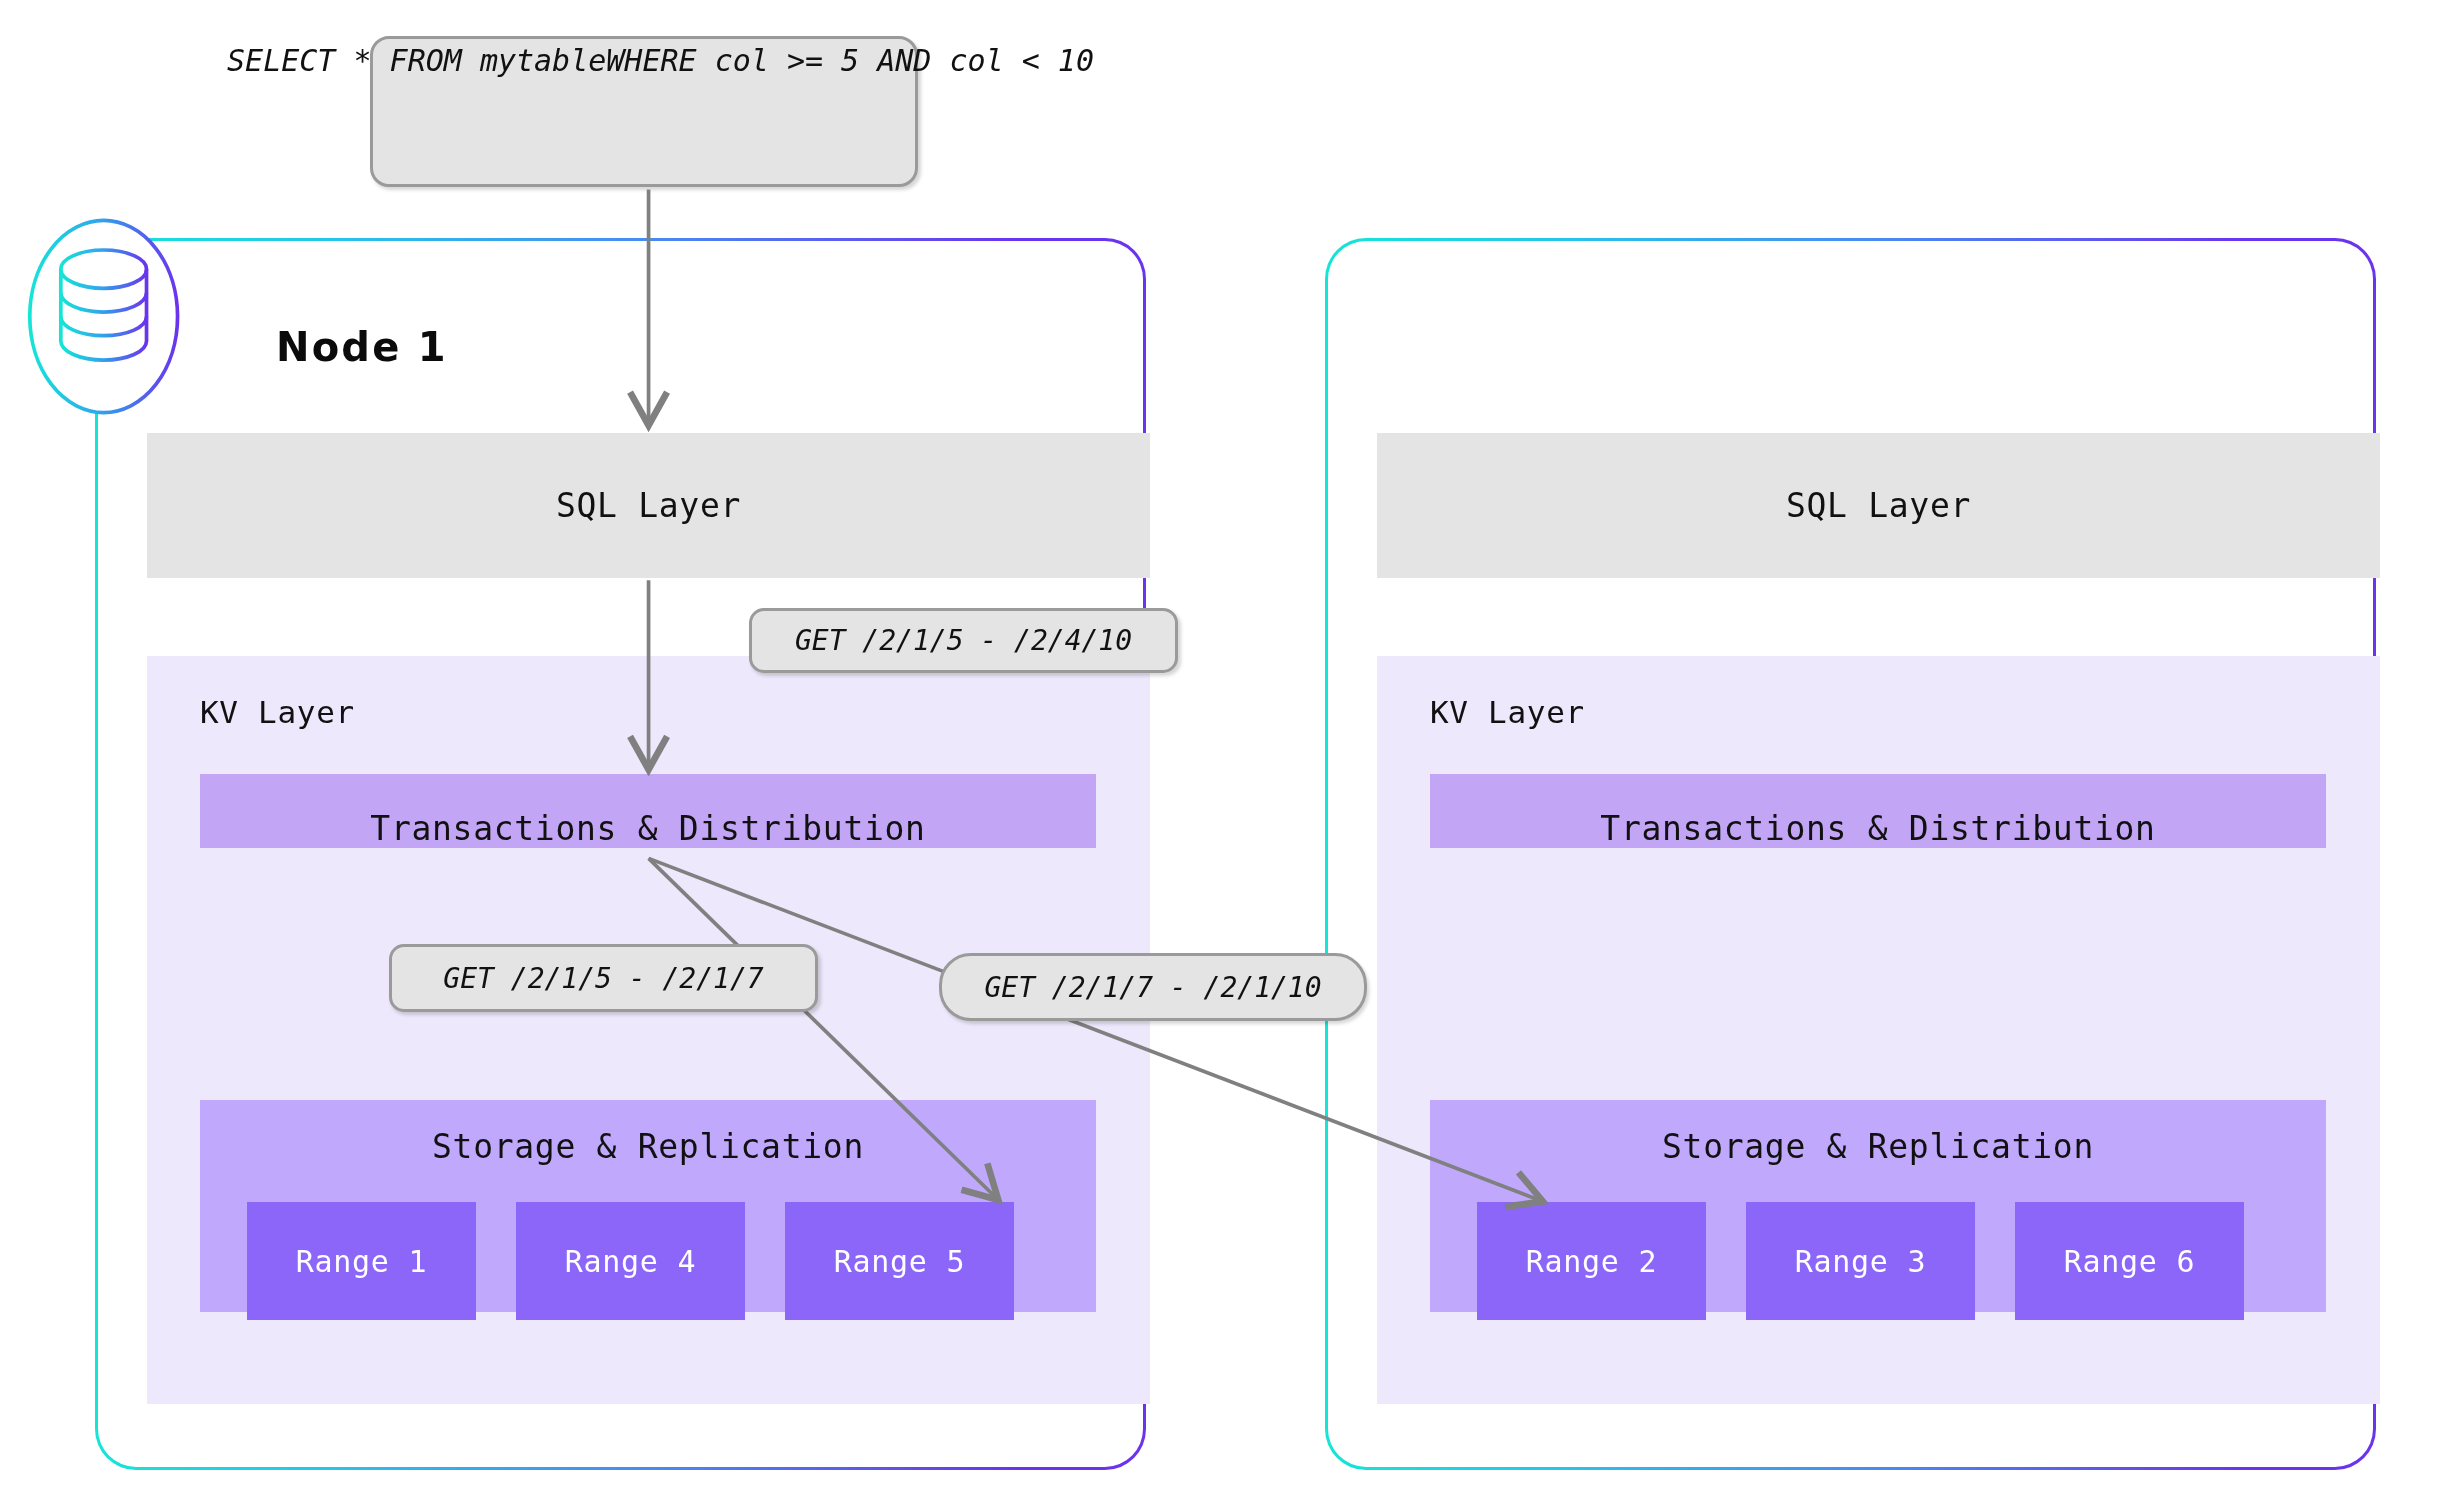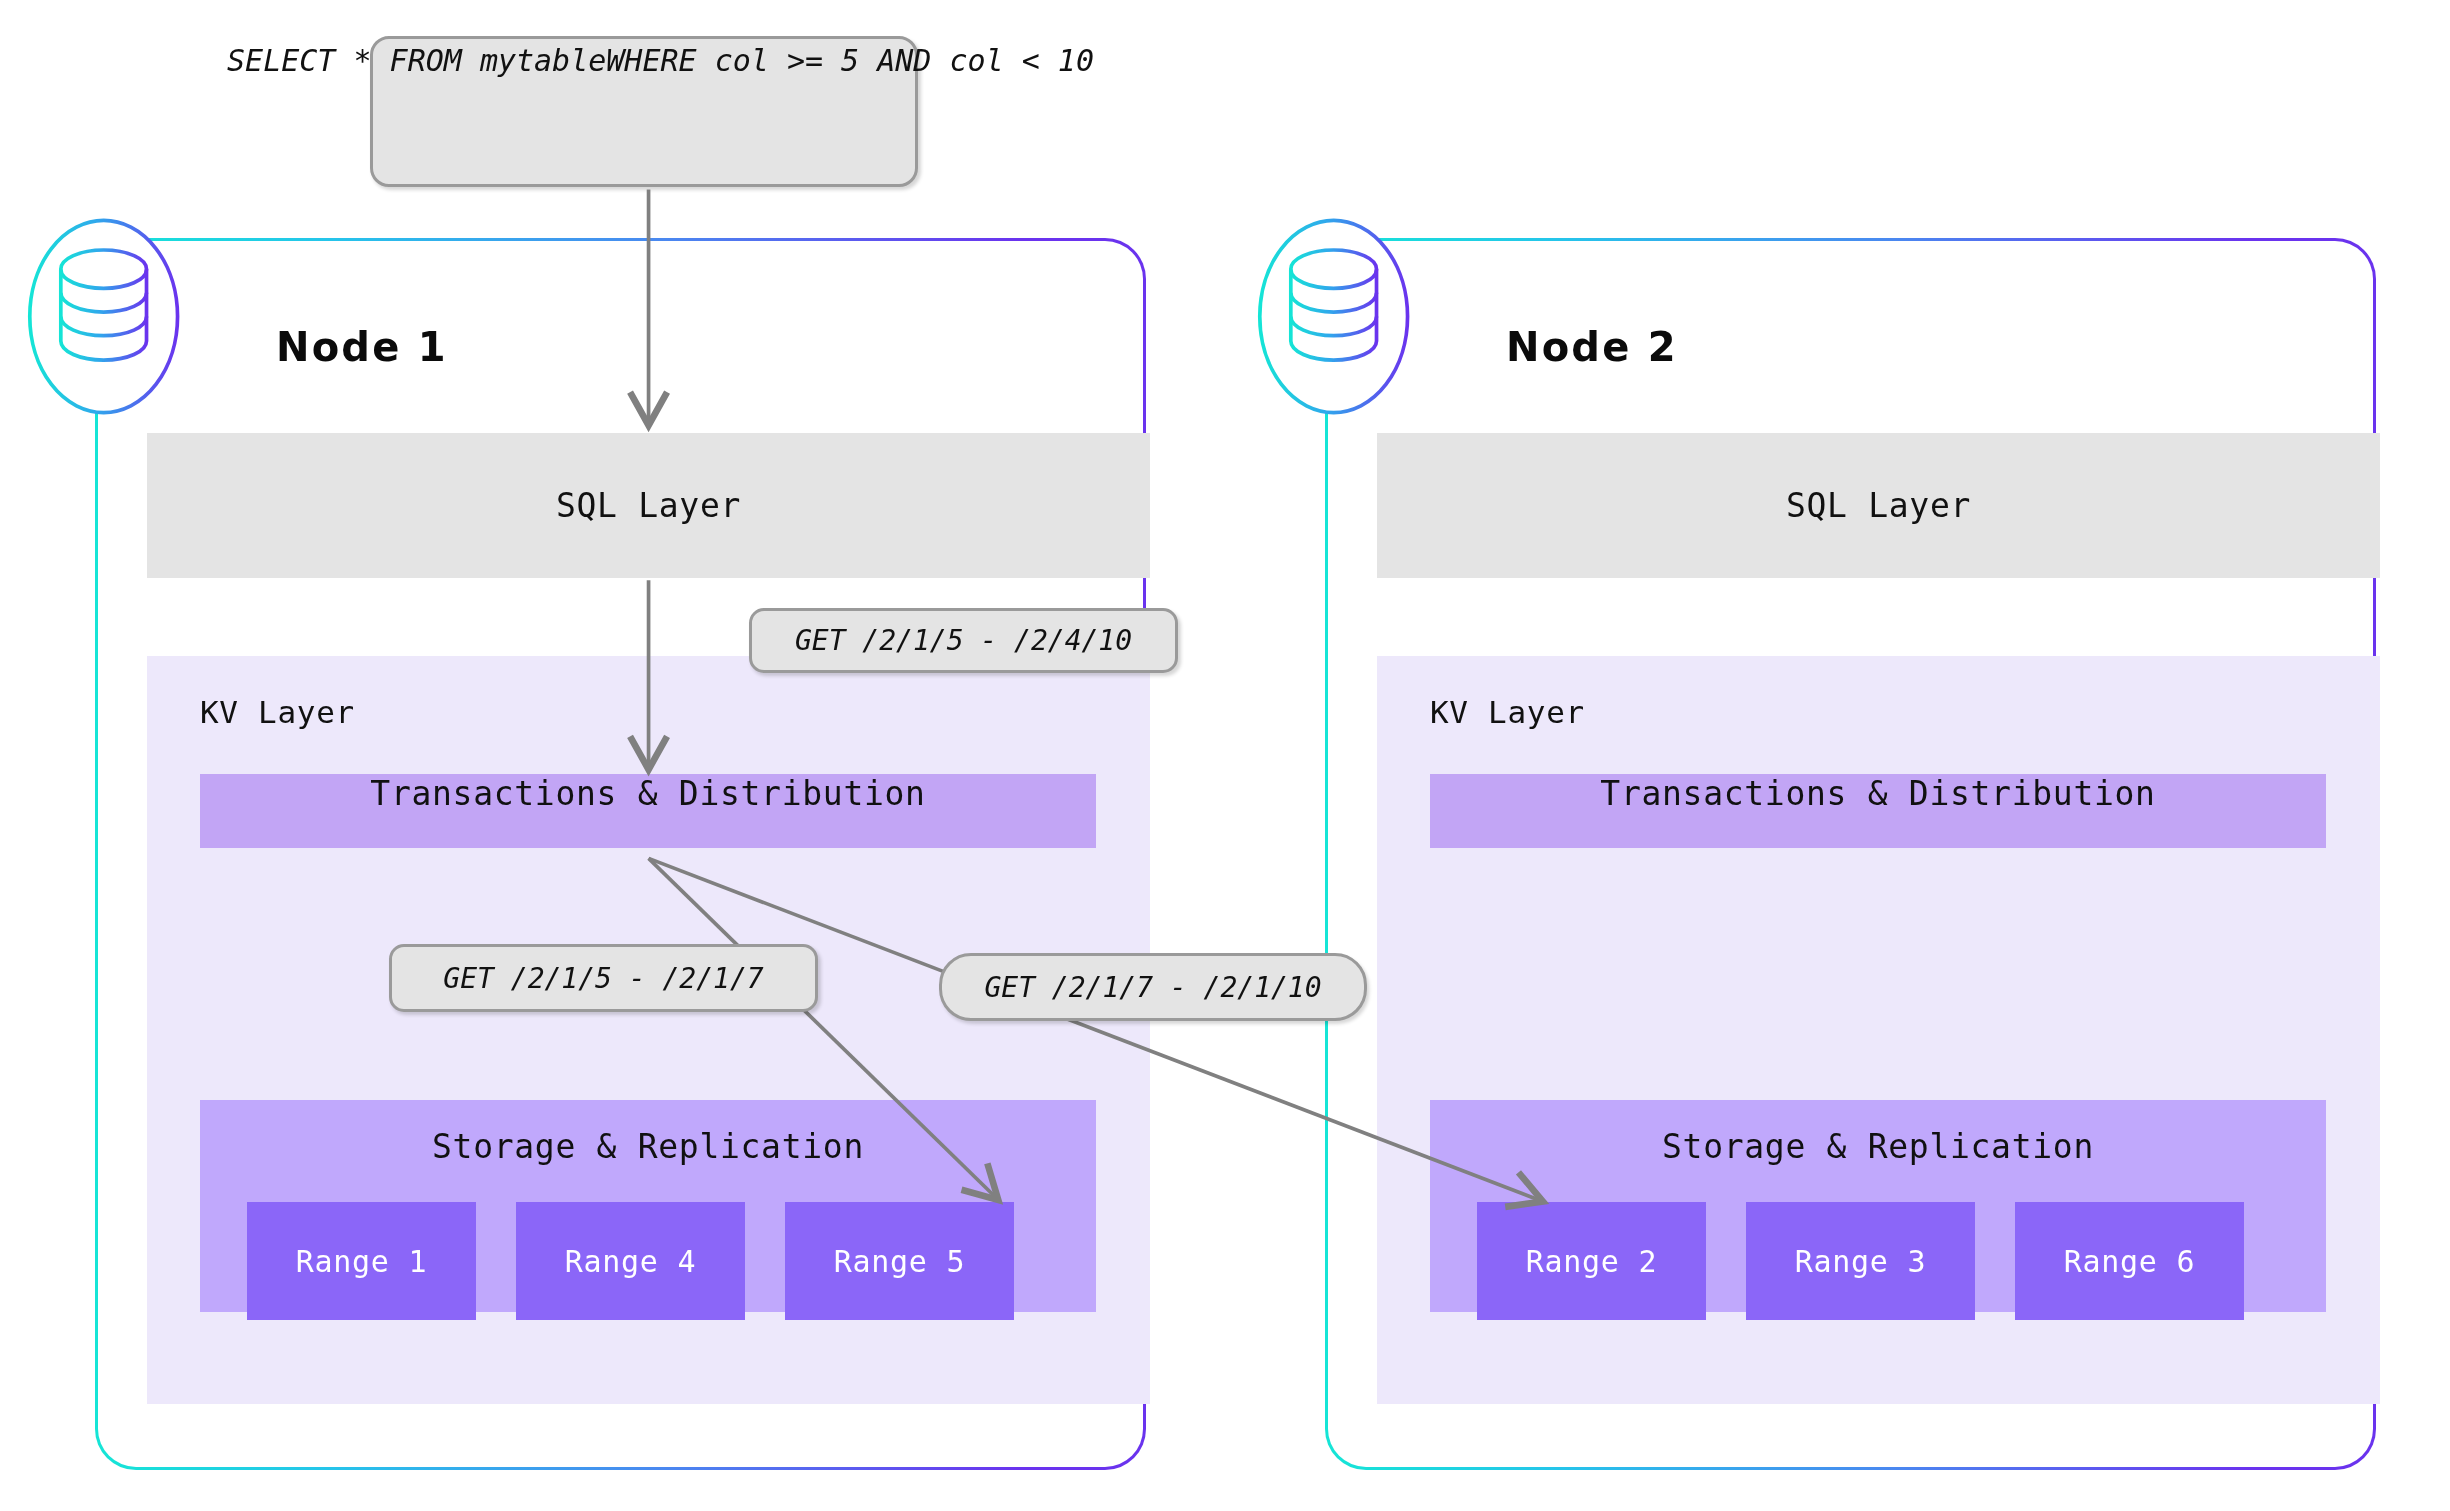--- a/index.html
+++ b/index.html
@@ -121,21 +121,21 @@
   }
 
   .txn-bar {
     position: absolute;
     left: 53px;
     top: 118px;
     width: 896px;
     height: 74px;
     background: #C2A5F5;
     display: flex;
-    align-items: flex-start;
+    align-items: flex-end;
     justify-content: center;
   }
   .txn-label {
     font-family: "DejaVu Sans Mono", monospace;
     font-size: 33px;
     color: #111111;
     letter-spacing: 0.7px;
   }
 
   .storage-box {
@@ -293,39 +293,20 @@
       <g fill="none" stroke="url(#dbg1)" stroke-width="5">
         <ellipse cx="120" cy="76" rx="58" ry="26"></ellipse>
         <path d="M62 76 v97 a58 26 0 0 0 116 0 v-97"></path>
         <path d="M62 108 a58 26 0 0 0 116 0"></path>
         <path d="M62 140 a58 26 0 0 0 116 0"></path>
       </g>
     </svg>
     <span class="node-title">Node 1</span>
   </div>
 
-  <div class="node-badge" id="badge2">
-    <svg width="266" height="207" viewBox="0 0 360 280">
-      <defs>
-        <linearGradient id="dbg2" x1="0" y1="0" x2="1" y2="0">
-          <stop offset="0%" stop-color="#15E5D6"></stop>
-          <stop offset="45%" stop-color="#2FA8EC"></stop>
-          <stop offset="100%" stop-color="#6A33EE"></stop>
-        </linearGradient>
-      </defs>
-      <ellipse cx="120" cy="140" rx="100" ry="130" fill="#fff" stroke="url(#dbg2)" stroke-width="5"></ellipse>
-      <g fill="none" stroke="url(#dbg2)" stroke-width="5">
-        <ellipse cx="120" cy="76" rx="58" ry="26"></ellipse>
-        <path d="M62 76 v97 a58 26 0 0 0 116 0 v-97"></path>
-        <path d="M62 108 a58 26 0 0 0 116 0"></path>
-        <path d="M62 140 a58 26 0 0 0 116 0"></path>
-      </g>
-    </svg>
-    <span class="node-title">Node 2</span>
-  </div>
 
   <svg id="arrows" viewBox="0 0 3310 2042">
     <defs>
       <marker id="ah" markerWidth="12" markerHeight="12" refX="9" refY="6" orient="auto" markerUnits="strokeWidth">
         <path d="M1,1 L10,6 L1,11" fill="none" stroke="#808080" stroke-width="1.8"></path>
       </marker>
     </defs>
     <g stroke="#808080" stroke-width="5" fill="none" marker-end="url(#ah)">
       <path d="M876,256 L876,570"></path>
       <path d="M876,784 L876,1035"></path>

